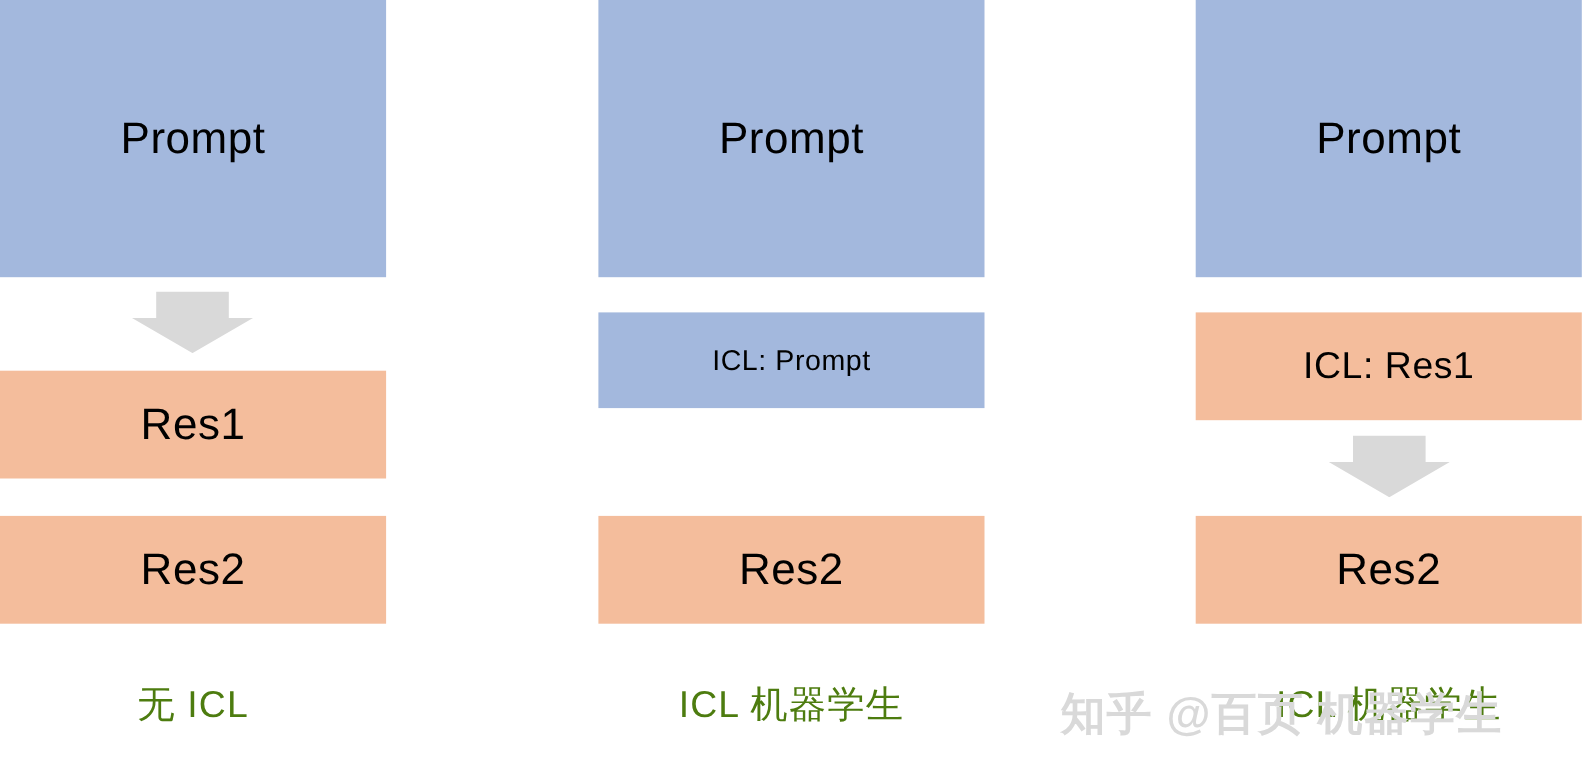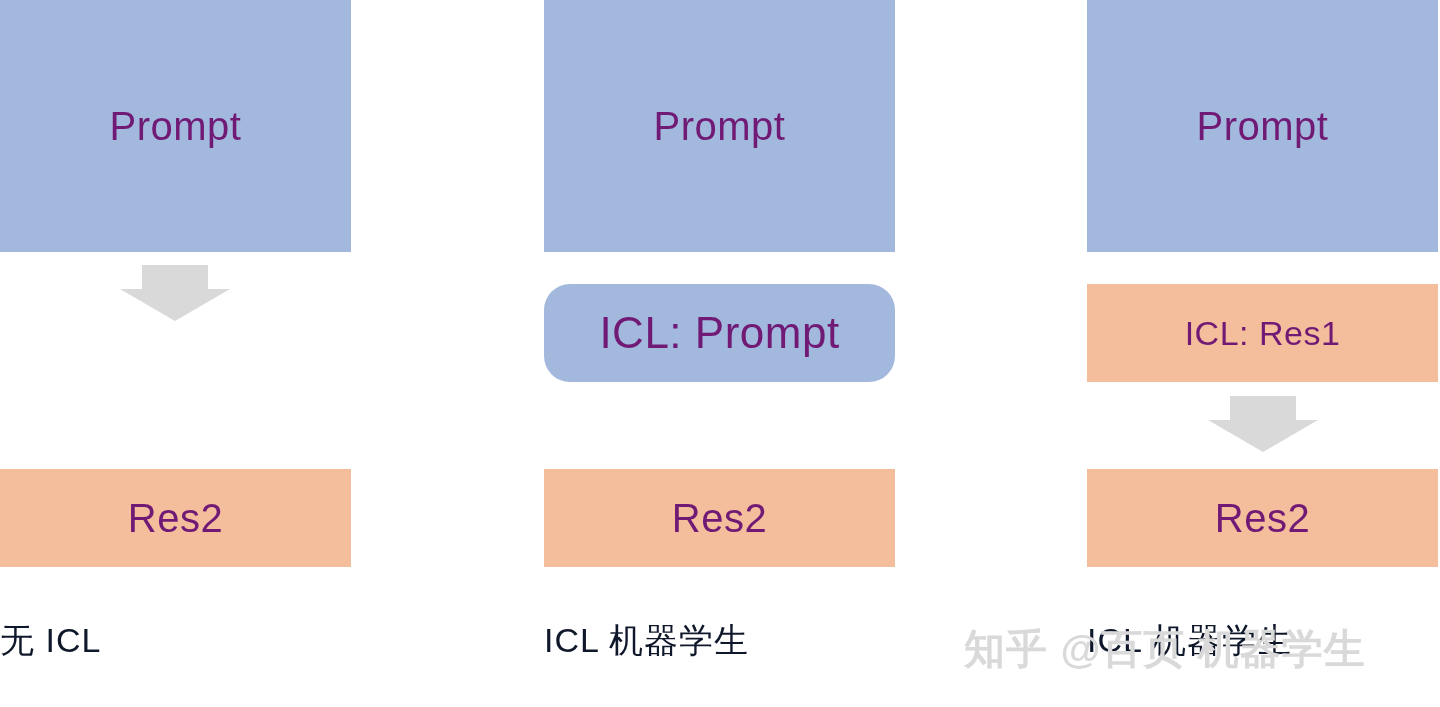--- a/index.html
+++ b/index.html
@@ -31,21 +31,21 @@
   .col-2 { left: 544px; }
   .col-3 { left: 1087px; }
 
   .box {
     position: absolute;
     left: 0;
     width: 351px;
     display: flex;
     align-items: center;
     justify-content: center;
-    color: #701a75;
+    color: #000000;
     font-weight: 400;
     letter-spacing: 0.5px;
     box-sizing: border-box;
   }
   .box-prompt {
     background: #a3b8dd;
   }
   .box-res {
     background: #f4bd9c;
   }
@@ -56,21 +56,21 @@
     background: #f4bd9c;
   }
 
   
   .c1-prompt { top: 0px; height: 252px; font-size: 40px; }
   .c1-res1   { top: 337px; height: 98px; font-size: 40px; }
   .c1-res2   { top: 469px; height: 98px; font-size: 40px; }
 
   
   .c2-prompt { top: 0px; height: 252px; font-size: 40px; }
-  .c2-icl    { top: 284px; height: 98px; font-size: 44px; border-radius: 26px; }
+  .c2-icl    { top: 284px; height: 87px; font-size: 26px; }
   .c2-res2   { top: 469px; height: 98px; font-size: 40px; }
 
   
   .c3-prompt { top: 0px; height: 252px; font-size: 40px; }
   .c3-icl    { top: 284px; height: 98px; font-size: 34px; }
   .c3-res2   { top: 469px; height: 98px; font-size: 40px; }
 
   .arrow {
     position: absolute;
     width: 110px;
@@ -78,22 +78,23 @@
   }
   .arrow svg { display: block; }
   .a1 { left: 120px; top: 265px; }
   .a2 { left: 664px; top: 396px; }
 
   .caption {
     position: absolute;
     width: 351px;
     left: 0;
     top: 618px;
+    text-align: center;
     font-size: 34px;
-    color: #0f172a;
+    color: #4d7c0f;
     letter-spacing: 1px;
   }
 
   .watermark {
     position: absolute;
     left: 964px;
     top: 622px;
     font-size: 41px;
     color: #d9d9d9;
     letter-spacing: 1px;
@@ -108,20 +109,21 @@
 
   <div class="column col-1">
     <div class="box box-prompt c1-prompt">Prompt</div>
 
     <div class="arrow a1">
       <svg width="110" height="56" viewBox="0 0 110 56" xmlns="http://www.w3.org/2000/svg">
         <polygon points="22,0 88,0 88,24 110,24 55,56 0,24 22,24" fill="#d9d9d9"></polygon>
       </svg>
     </div>
 
+    <div class="box box-res c1-res1">Res1</div>
     <div class="box box-res c1-res2">Res2</div>
 
     <div class="caption">无 ICL</div>
   </div>
 
   <div class="column col-2">
     <div class="box box-prompt c2-prompt">Prompt</div>
     <div class="box box-icl-prompt c2-icl">ICL: Prompt</div>
 
     <div class="arrow a2">

